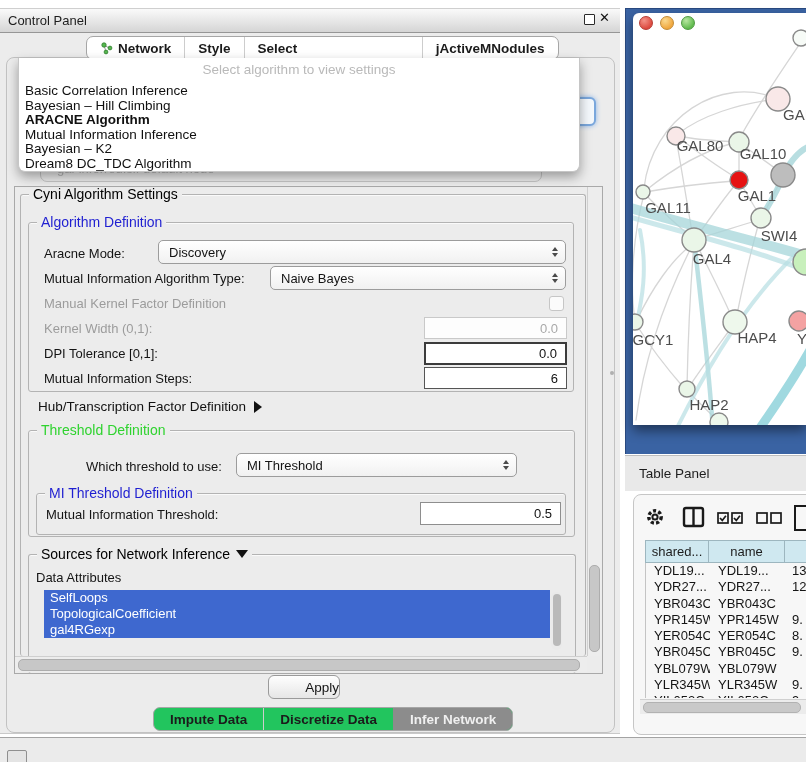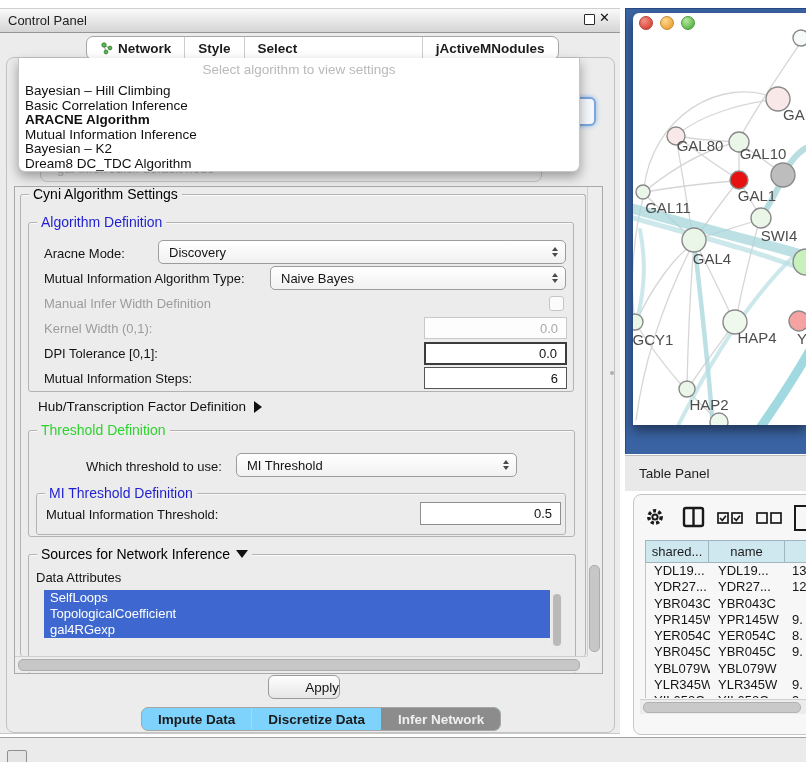--- a/index.html
+++ b/index.html
@@ -66,21 +66,21 @@
   .arrow-d{display:inline-block;width:0;height:0;border-left:6px solid transparent;
            border-right:6px solid transparent;border-top:8px solid #111;margin-left:6px;vertical-align:1px;}
   .attr-list{left:44px;top:590px;width:506px;height:64px;overflow:hidden;z-index:6;}
   .attr-item{height:16px;line-height:16px;font-size:13px;color:#fff;background:var(--selection_blue,#3e68cf);
              padding-left:6px;white-space:nowrap;}
   .list-vsb{left:551px;top:592px;width:11px;height:58px;background:#eaeaea;border-radius:5px;z-index:6;}
   .list-vsb .thumb{position:absolute;left:1.5px;top:2px;width:8px;height:52px;background:#b9b9b9;border-radius:4px;}
   .apply-btn{left:268px;top:675px;width:70px;height:22px;background:linear-gradient(#fefefe,#e6e6e6);
              border:1px solid #9a9a9a;border-radius:6px;font-size:13.5px;color:#141414;display:flex;
              align-items:center;justify-content:flex-end;}
-  .btabbar{left:141px;top:707px;height:22px;display:flex;background:#7dd3fc;border:1px solid #a6a6a6;
+  .btabbar{left:153px;top:707px;height:22px;display:flex;background:#22c55e;border:1px solid #a6a6a6;
            border-radius:7px;overflow:hidden;}
   .btab{padding:0 16px;display:flex;align-items:center;font-size:13.5px;font-weight:bold;color:#1b1b1b;
         border-left:1px solid #cdcdcd;white-space:nowrap;}
   .btab:first-child{border-left:none;}
   .btab.sel{background:var(--tab_selected_bg,#8c8c8c);color:#f0f0f0;border-left-color:#8c8c8c;}
   .splitter-dot{left:610px;top:371px;width:4px;height:4px;border-radius:50%;background:#b0b0b0;}
   
   .net-frame{left:625px;top:8px;width:181px;height:445px;background:var(--frame_blue,#3a63a3);
              border-left:1px solid #29497f;border-top:1px solid #29497f;}
   .net-win{left:633px;top:13px;width:173px;height:412px;background:#fff;border-radius:6px 0 0 0;
@@ -152,22 +152,22 @@
   </div>
 
   <div class="abs combo-glow"></div>
   <div class="abs bg-combo">
     <span>gal-inferred.sif default node</span>
   </div>
 
   <div class="abs dd">
     <div class="dd-prompt">Select algorithm to view settings</div>
     <div class="dd-list">
+        <div class="dd-item">Basic Correlation Inference</div>
         <div class="dd-item">Bayesian – Hill Climbing</div>
-        <div class="dd-item">Basic Correlation Inference</div>
         <div class="dd-item bold">ARACNE Algorithm</div>
         <div class="dd-item">Mutual Information Inference</div>
         <div class="dd-item">Bayesian – K2</div>
         <div class="dd-item">Dream8 DC_TDC Algorithm</div>
       </div>
   </div>
 
   <div class="abs scrollpane"></div>
 
   <div class="abs gb" style="left:20px;top:194px;width:564px;height:461px;border-bottom:none;">
@@ -186,21 +186,21 @@
       </span>
   </div>
   <div class="abs lbl" style="left:44px;top:271px;">Mutual Information Algorithm Type:</div>
   <div class="abs combo" style="left:270px;top:266px;width:296px;height:24px;box-sizing:border-box;">
     <span class="val">Naive Bayes</span>
     <span class="spin">
         <b class="u"></b>
         <b class="d"></b>
       </span>
   </div>
-  <div class="abs lbl dis" style="left:44px;top:296px;">Manual Infer Width Definition</div>
+  <div class="abs lbl dis" style="left:44px;top:296px;">Manual Kernel Factor Definition</div>
   <div class="abs chk" style="left:549px;top:296px;"></div>
   <div class="abs lbl dis" style="left:44px;top:321px;">Kernel Width (0,1):</div>
   <div class="abs field dis" style="left:424px;top:317px;width:143px;height:22px;box-sizing:border-box;">
     <span>0.0</span>
   </div>
   <div class="abs lbl" style="left:44px;top:346px;">DPI Tolerance [0,1]:</div>
   <div class="abs field strong" style="left:424px;top:342px;width:143px;height:23px;box-sizing:border-box;">
     <span>0.0</span>
   </div>
   <div class="abs lbl" style="left:44px;top:371px;">Mutual Information Steps:</div>

